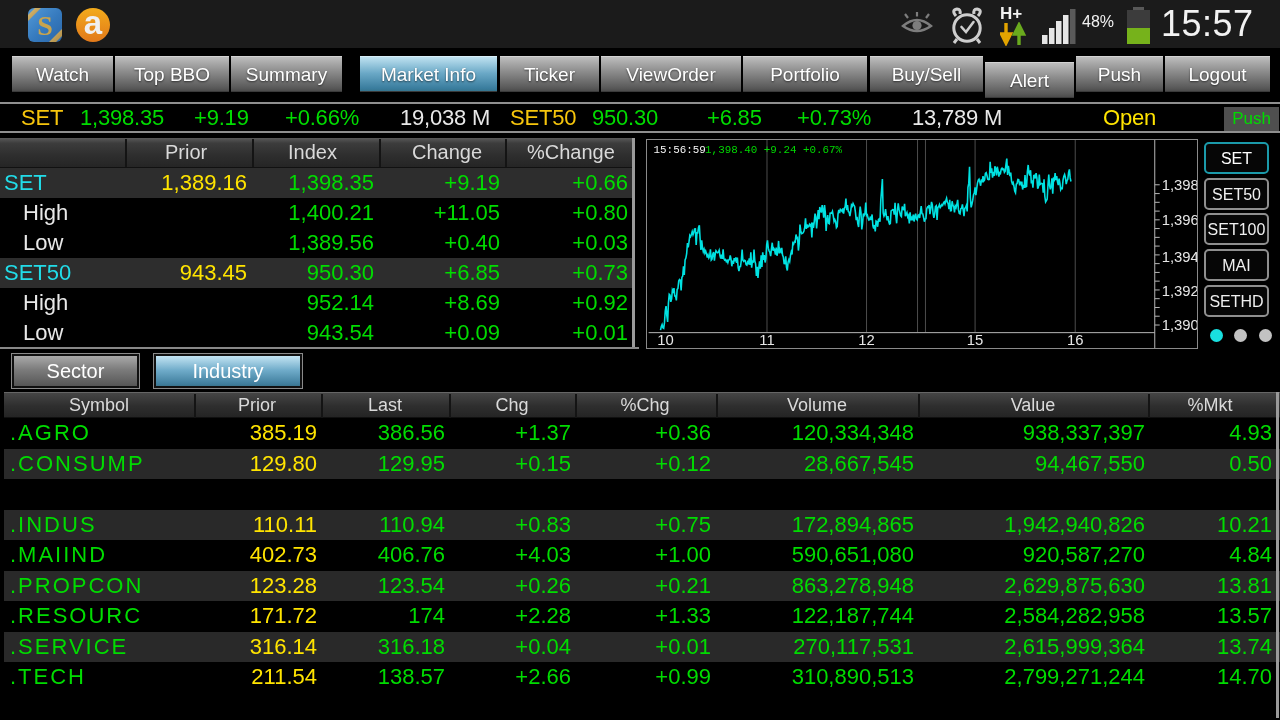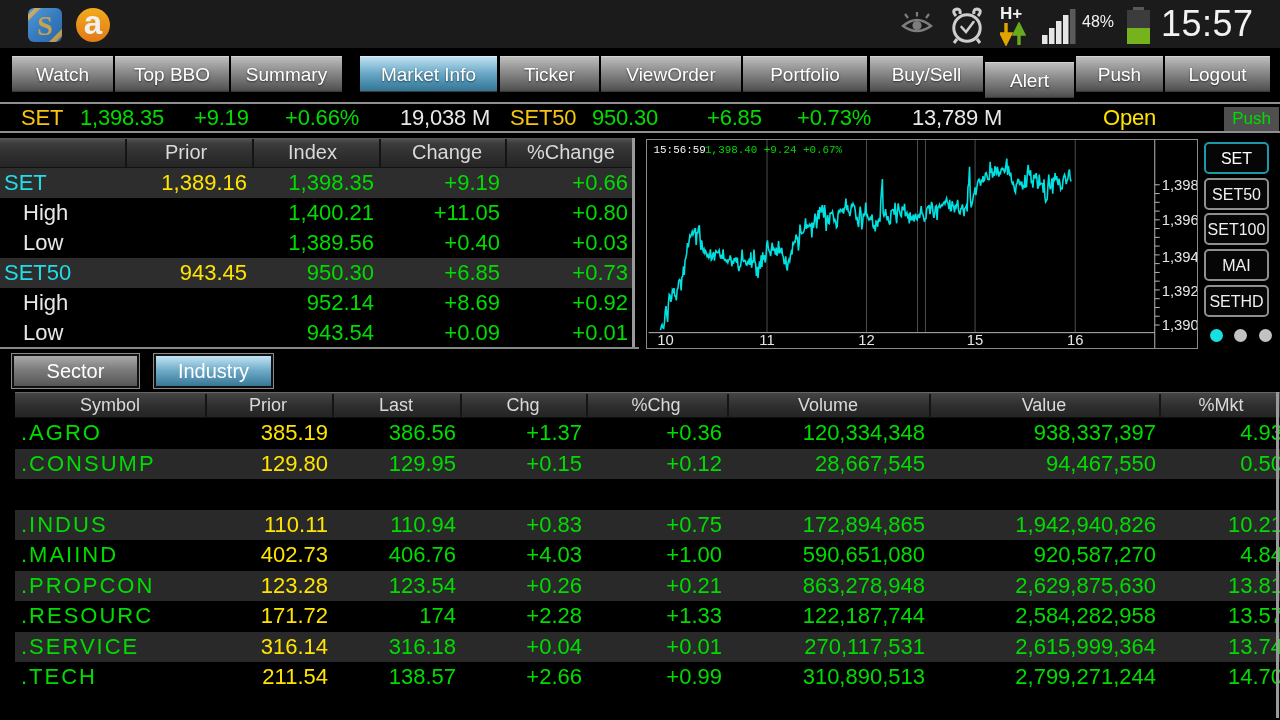--- a/index.html
+++ b/index.html
@@ -32,21 +32,21 @@
 
 #chartbox{left:646px;top:139px;width:552px;height:210px;border:1px solid #8a8a8a;background:#000}
 
 .rbtn{position:absolute;left:1204px;width:65px;height:32px;border:2px solid #8f8f8f;border-radius:5px;background:#060606;color:#f0f0f0;text-align:center;font-size:16px;line-height:29px}
 .rbtn.sel{border-color:#1b9aaa;color:#fff}
 .dot{position:absolute;width:13px;height:13px;border-radius:50%;background:#c2c2c2;top:329px}
 
 .secbtn{position:absolute;top:354px;height:34px;border:2px solid #101010;outline:1px solid #8a8a8a;background:linear-gradient(#a9a9a9,#7c7c7c 45%,#565656);color:#fff;text-align:center;font-size:20px;line-height:30px}
 .secbtn.sel{background:linear-gradient(#c3e4f3,#6fabc9 48%,#417f9e 92%,#3a758f)}
 
-#btab{left:15px;top:392px;width:1020px;height:301px}
+#btab{left:4px;top:392px;width:1020px;height:301px}
 .bhdr{position:absolute;left:0;top:0;width:1280px;height:26px;background:linear-gradient(#454545,#2e2e2e 55%,#242424);border-top:1px solid #666;border-bottom:1px solid #101010}
 .bhdr i{position:absolute;top:1px;width:2px;height:24px;background:#141414}
 .bhdr span{position:absolute;top:2px;font-size:18px;color:#dadada;font-style:normal}
 .brow{position:absolute;left:0;width:1276px;height:30px}
 .brow.g{background:#292929}
 .brow span{position:absolute;top:2px;font-size:22px}
 .ylw{color:#ffe400}
 #bsb{position:absolute;left:1276px;top:392px;width:3px;height:326px;background:#9a9a9a}
 </style></head><body>
 <div class="abs" id="sb"></div>
@@ -219,21 +219,21 @@
   </svg>
 <div class="abs rbtn sel" style="top:142px">SET</div>
 <div class="abs rbtn" style="top:178px">SET50</div>
 <div class="abs rbtn" style="top:213px">SET100</div>
 <div class="abs rbtn" style="top:249px">MAI</div>
 <div class="abs rbtn" style="top:285px">SETHD</div>
 <div class="dot" style="left:1210px;background:#19e0e0"></div>
 <div class="dot" style="left:1234px"></div>
 <div class="dot" style="left:1259px"></div>
 <div class="abs secbtn" style="left:12px;width:127px">Sector</div>
-<div class="abs secbtn sel" style="left:154px;width:119px">Industry</div>
+<div class="abs secbtn sel" style="left:154px;width:148px">Industry</div>
 <div class="abs" id="btab">
     <div class="bhdr">
       <i style="left:190px"></i>
       <i style="left:317px"></i>
       <i style="left:445px"></i>
       <i style="left:571px"></i>
       <i style="left:712px"></i>
       <i style="left:914px"></i>
       <i style="left:1144px"></i>
       <span style="left:95px;transform:translateX(-50%)">Symbol</span>

